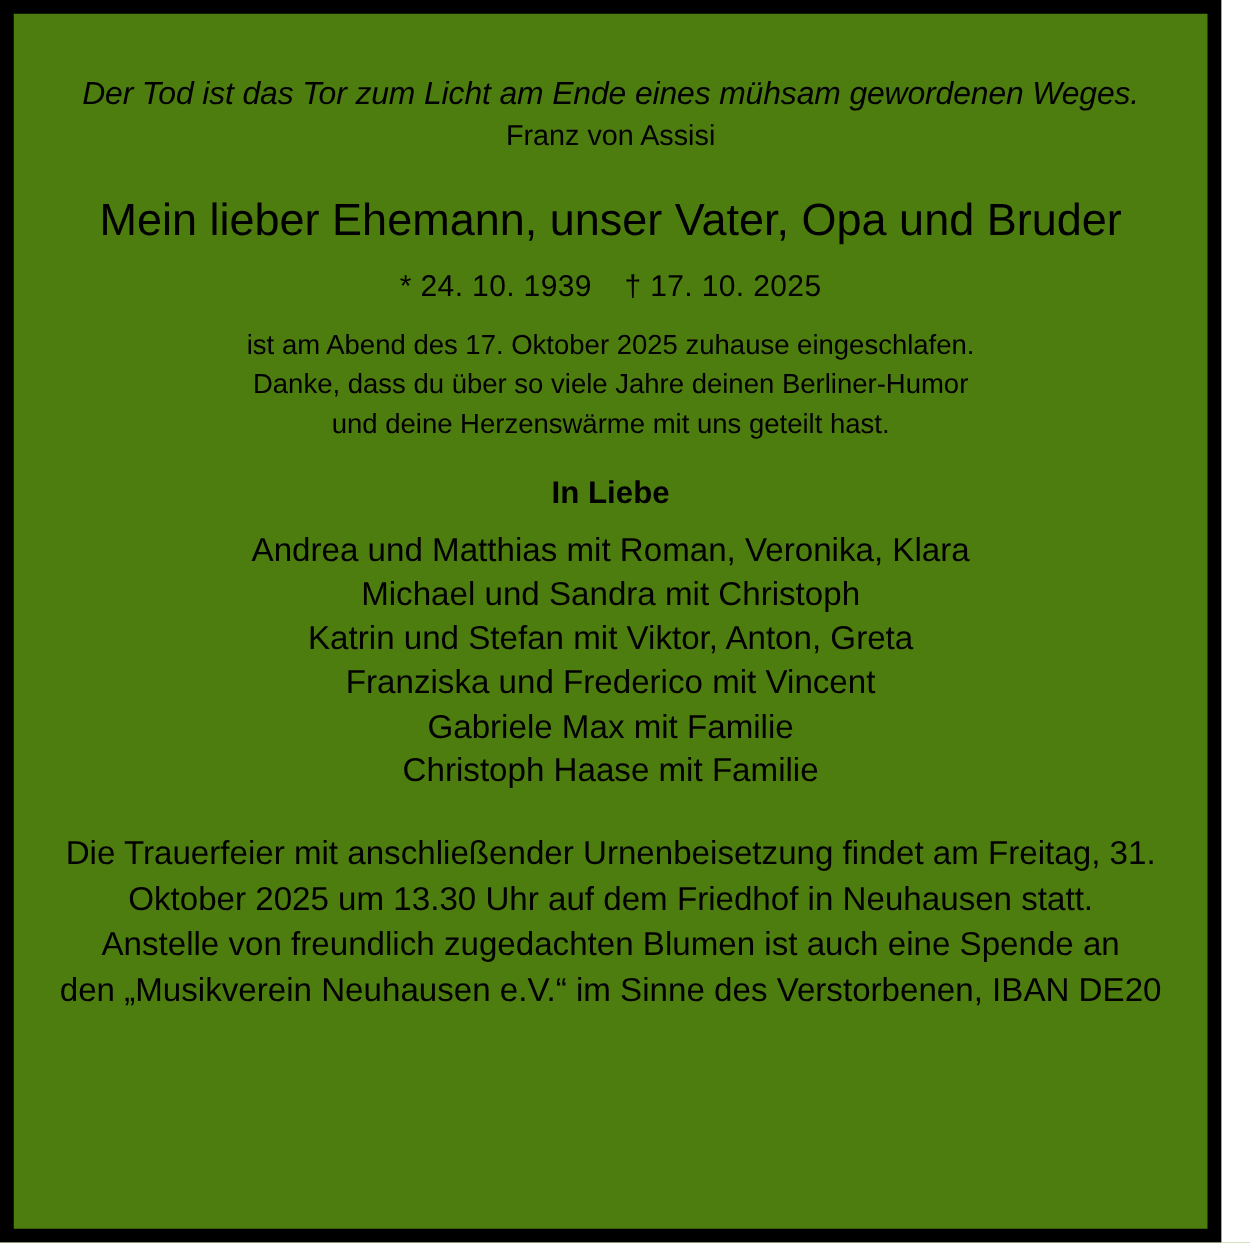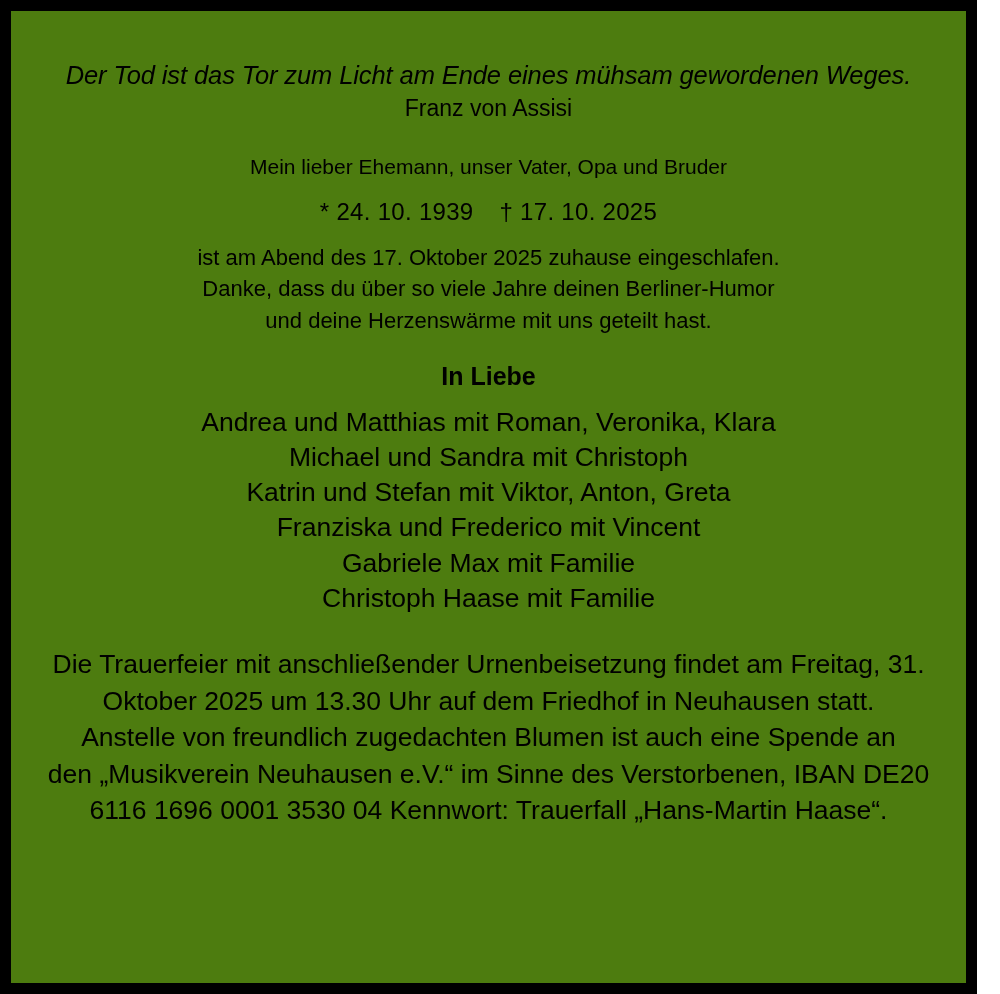--- a/index.html
+++ b/index.html
@@ -38,21 +38,21 @@
     letter-spacing: -0.1px;
     white-space: nowrap;
   }
   .quote-author {
     font-size: 23px;
     margin-top: 2px;
   }
 
   .relation-line {
     margin-top: 31px;
-    font-size: 21px;
+    font-size: 36px;
   }
 
   .deceased-name {
     margin-top: 26px;
     font-size: 57px;
     letter-spacing: 0.2px;
     line-height: 1.05;
   }
 
   .dates-line {
@@ -127,16 +127,15 @@
     <span class="line">Franziska und Frederico mit Vincent</span>
     <span class="line">Gabriele Max mit Familie</span>
     <span class="line">Christoph Haase mit Familie</span>
   </div>
 
   <div class="ceremony-block">
     <span class="line">Die Trauerfeier mit anschließender Urnenbeisetzung findet am Freitag, 31.</span>
     <span class="line">Oktober 2025 um 13.30 Uhr auf dem Friedhof in Neuhausen statt.</span>
     <span class="line">Anstelle von freundlich zugedachten Blumen ist auch eine Spende an</span>
     <span class="line">den „Musikverein Neuhausen e.V.“ im Sinne des Verstorbenen, IBAN DE20</span>
-    <span class="line">6116 1696 0001 3530 04 Kennwort: Trauerfall „Hans-Martin Haase“.</span>
   </div>
 
 </div>
 
 </body></html>

